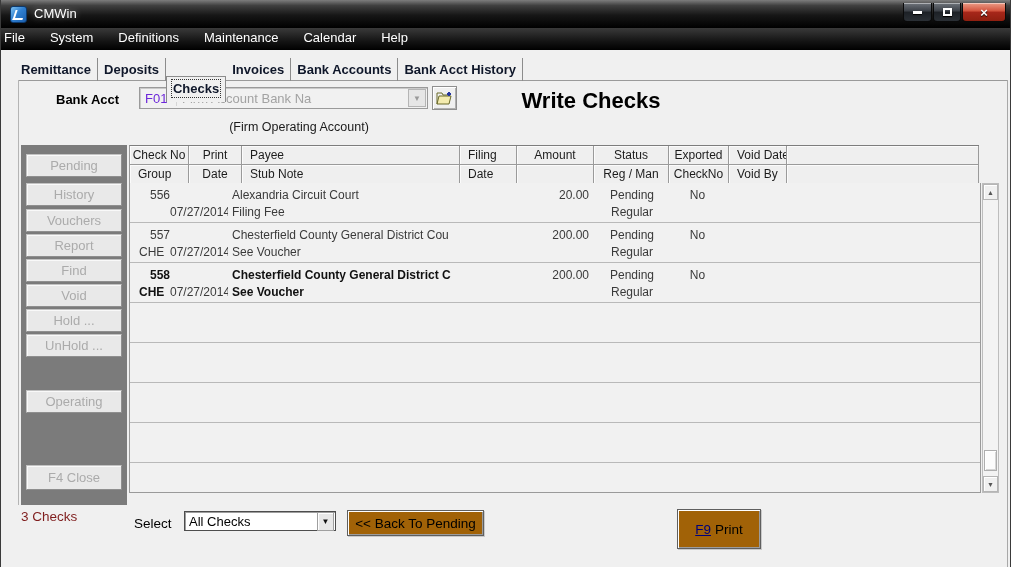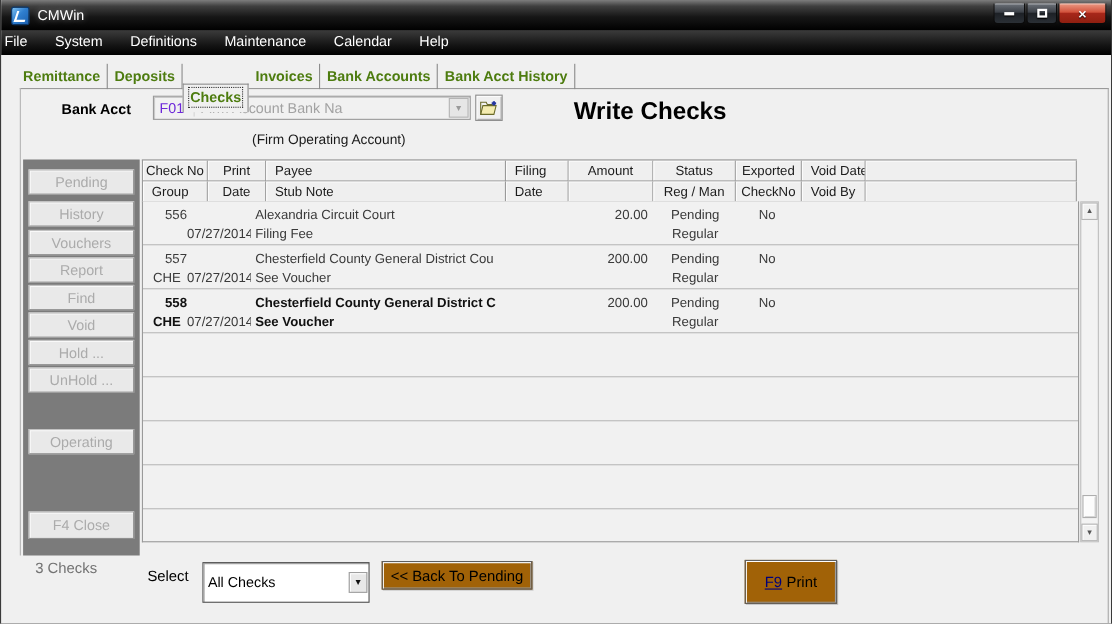--- a/index.html
+++ b/index.html
@@ -50,21 +50,21 @@
     background:linear-gradient(180deg,#3a3a3a 0%,#141414 60%,#000 100%);
     display:flex; align-items:flex-start; gap:19px;
   }
   .menu-item { color:#fff; font-size:13px; padding:2px 3px; cursor:default; }
   
   .tab-underline { position:absolute; left:17px; top:80px; width:990px; height:1px; background:#9a9a9a; }
   .frame-left  { position:absolute; left:17px; top:80px; width:1px; height:425px; background:#b4b4b4; }
   .frame-right { position:absolute; left:1006px; top:80px; width:1px; height:487px; background:#a8a8a8; }
   .tabstrip { position:absolute; left:14px; top:57px; height:24px; display:flex; align-items:center; }
   .tab {
-    font-size:13px; font-weight:bold; color:#4d7c0f; padding:3px 6px;
+    font-size:13px; font-weight:bold; color:#0f172a; padding:3px 6px;
     border-right:1px solid #8c8c8c; line-height:17px; cursor:default;
   }
   .tab.active {
     position:relative; top:-1px; background:#f0f0f0;
     border:1px solid #8c8c8c; border-bottom:none; padding:3px 6px 5px 6px; z-index:2;margin-top:42px;
   }
   .tab.active .focus-dots { outline:1px dotted #333; outline-offset:1px; }
   
   .lbl-bankacct { position:absolute; left:55px; top:92px; font-size:13px; font-weight:bold; color:#000; }
   .bank-combo {
@@ -139,24 +139,24 @@
     border:1px solid #b5b5b5; box-shadow:inset 1px 1px 0 #fff;
     display:flex; align-items:center; justify-content:center;
     font-size:7px; color:#555;
   }
   .sb-up { top:0; } .sb-down { bottom:0; }
   .sb-thumb {
     position:absolute; left:1px; top:266px; width:13px; height:21px;
     background:#fcfcfc; border:1px solid #aeaeae; box-shadow:inset 1px 1px 0 #fff, inset -1px -1px 0 #d6d6d6;
   }
   
-  .count-label { position:absolute; left:31px; top:509px; font-size:13.5px; color:#737373; }
+  .count-label { position:absolute; left:20px; top:509px; font-size:13.5px; color:#7f1d1d; }
   .select-label { position:absolute; left:133px; top:516px; font-size:13.5px; color:#000; }
   .filter-combo {
-    position:absolute; left:183px; top:511px; width:152px; height:37px;
+    position:absolute; left:183px; top:511px; width:152px; height:20px;
     background:#fff; border:1px solid #4d4d4d; box-shadow:inset 1px 1px 0 #9e9e9e;
     display:flex; align-items:center;
   }
   .filter-combo .val { flex:1; font-size:13px; color:#000; padding-left:4px; white-space:nowrap; overflow:hidden; }
   .filter-combo .arrow {
     width:17px; height:19px; margin-right:1px; background:#e8e8e8;
     border:1px solid #9f9f9f; box-shadow:inset 1px 1px 0 #fff;
     display:flex; align-items:center; justify-content:center; font-size:8px; color:#111;
   }
   .push-btn {

